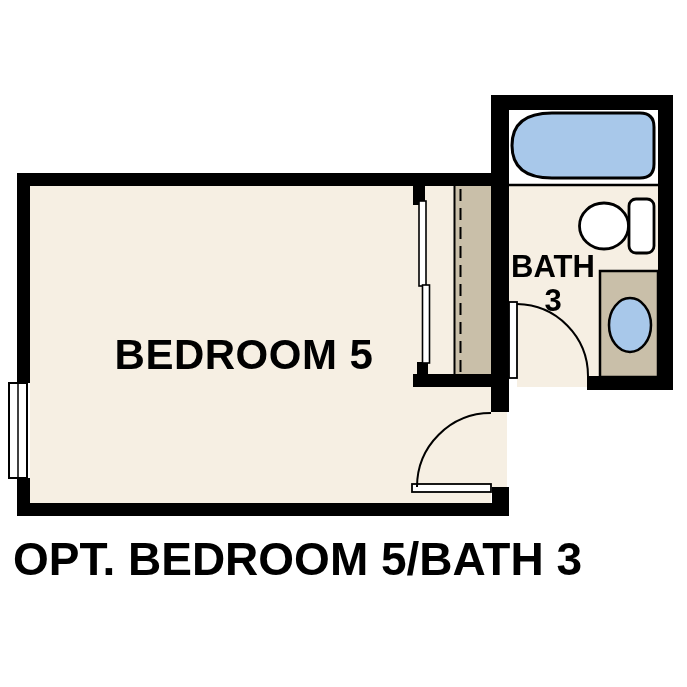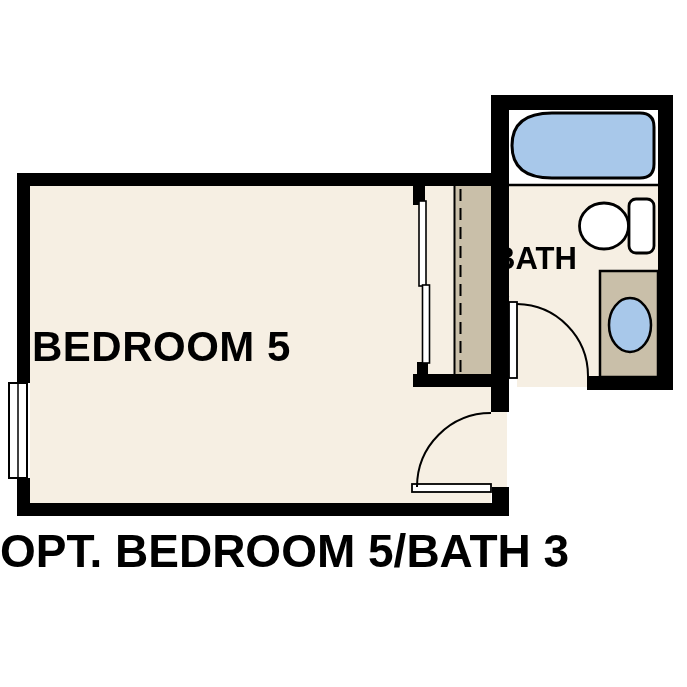--- a/index.html
+++ b/index.html
@@ -6,25 +6,27 @@
   .stage{
     position:relative;
     width:687px;height:687px;
     background:#ffffff;
     font-family:"Liberation Sans", sans-serif;
     overflow:hidden;
   }
   .stage svg{position:absolute;left:0;top:0;}
   .label{
     position:absolute;
+    text-align:center;
     font-weight:700;
     color:#000000;
     white-space:nowrap;
+    margin-top:8px;
   }
-  .bedroom-label{left:32px;top:323px;width:360px;font-size:42px;line-height:48px;letter-spacing:0.5px;}
+  .bedroom-label{left:64px;top:323px;width:360px;font-size:42px;line-height:48px;letter-spacing:0.5px;}
   .bath-label-1{left:493px;top:241px;width:120px;font-size:31px;line-height:36px;}
   .bath-label-2{left:493px;top:275px;width:120px;font-size:31px;line-height:36px;}
   .plan-title{left:0px;top:527px;width:595px;font-size:46px;line-height:48px;letter-spacing:0px;}
 </style>
 </head>
 <body>
 
 <div class="stage">
 
   <svg width="687" height="687" viewBox="0 0 687 687">

